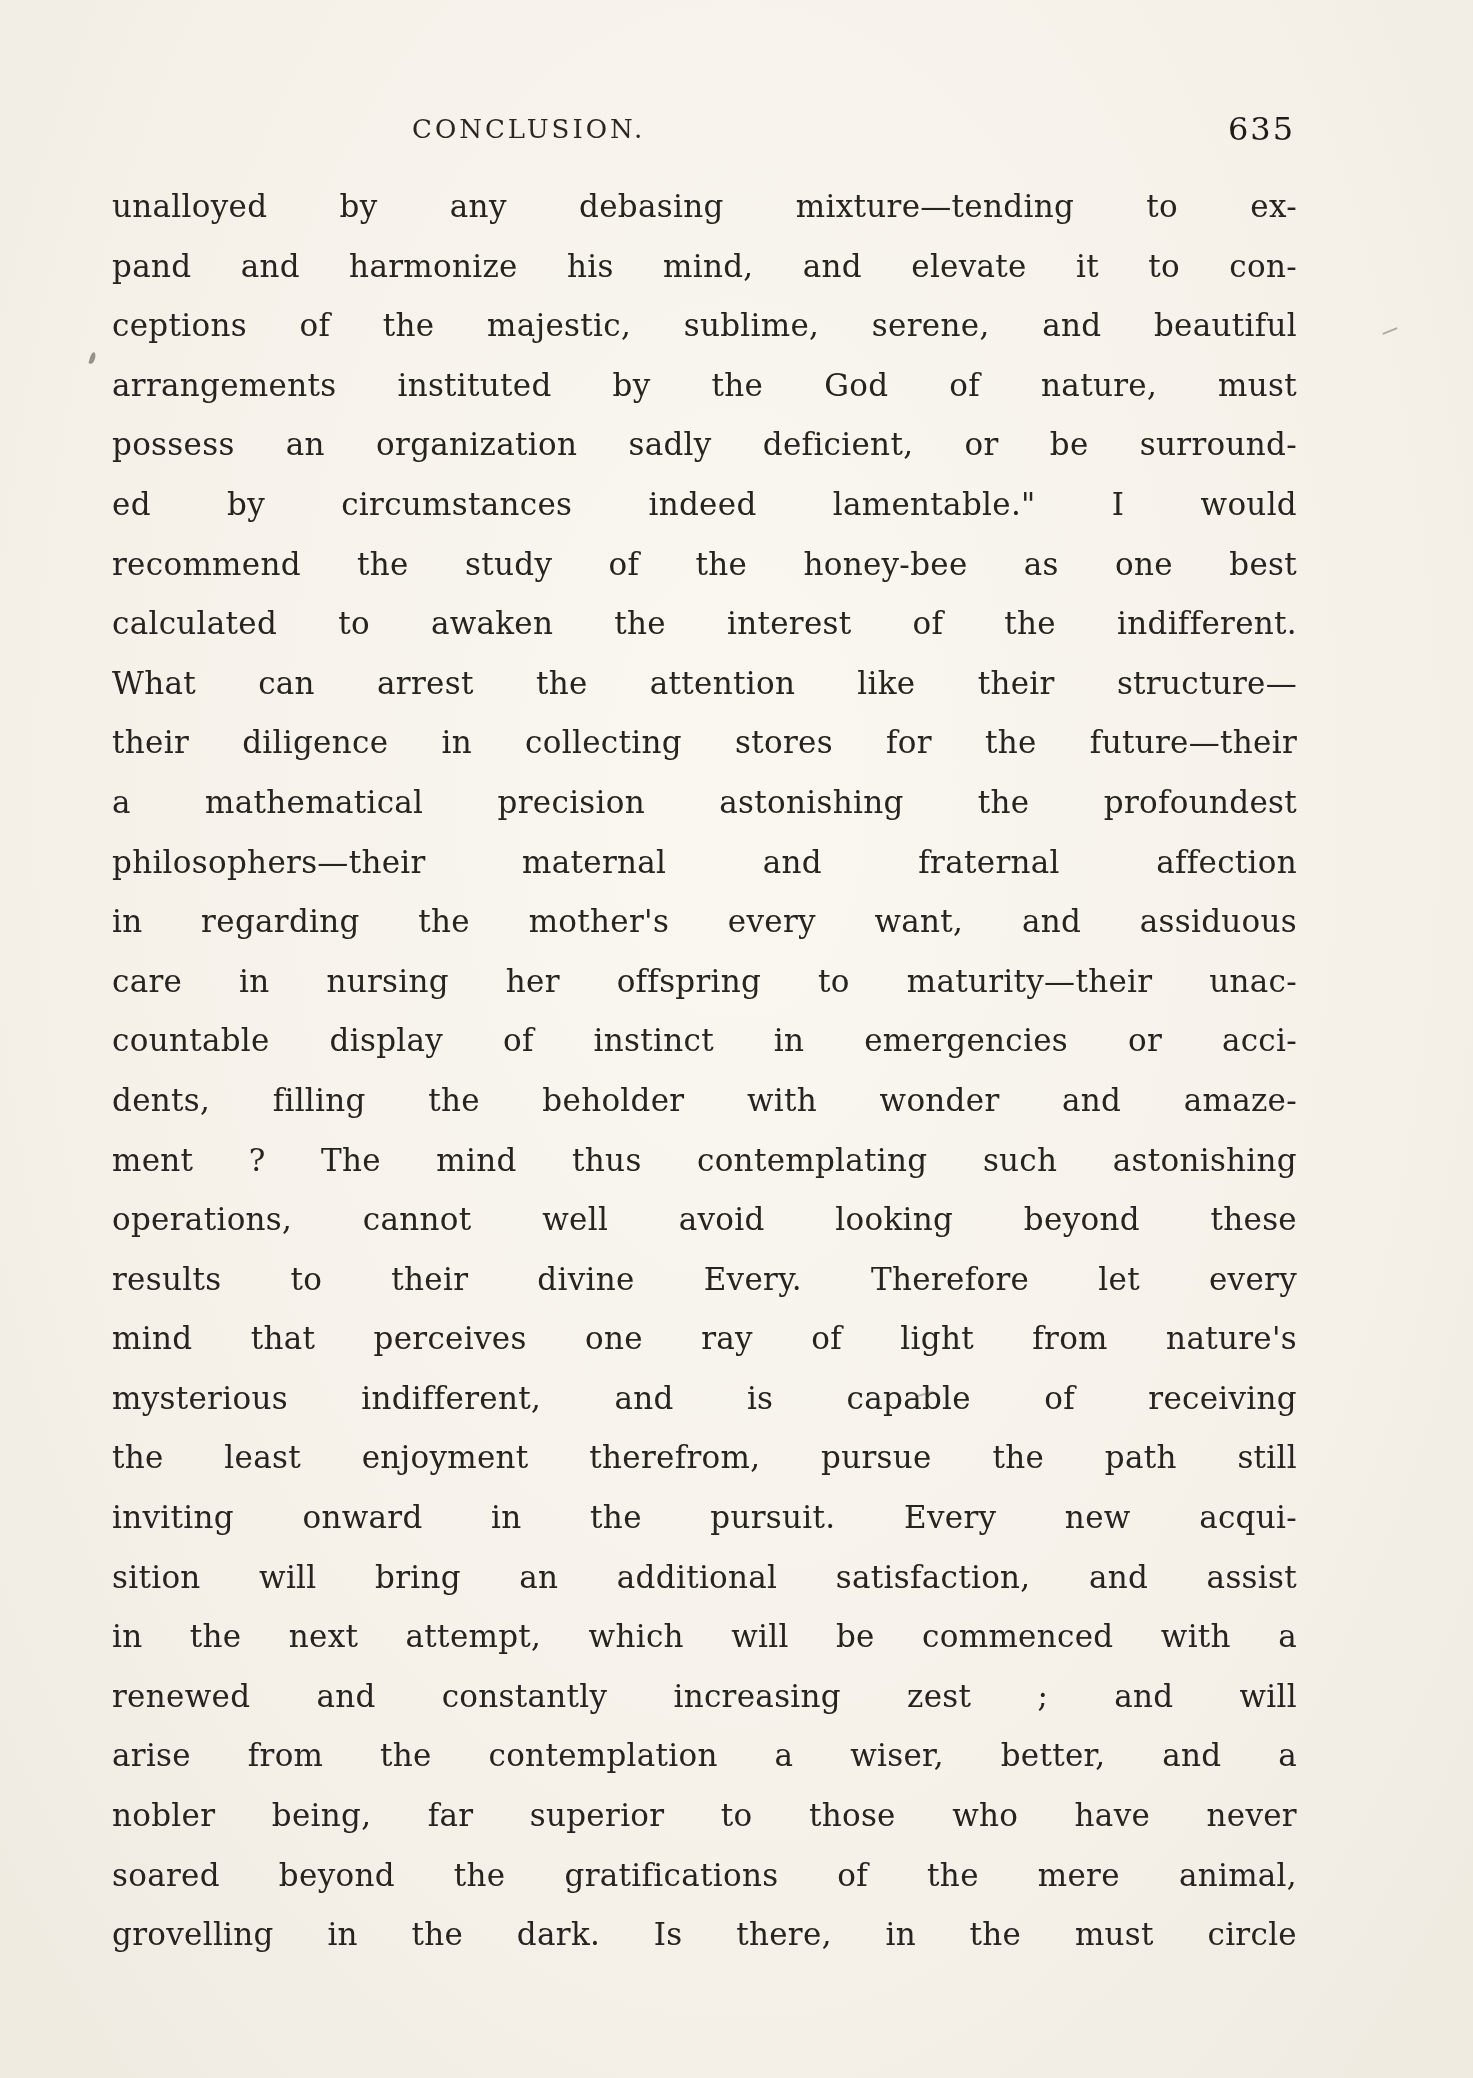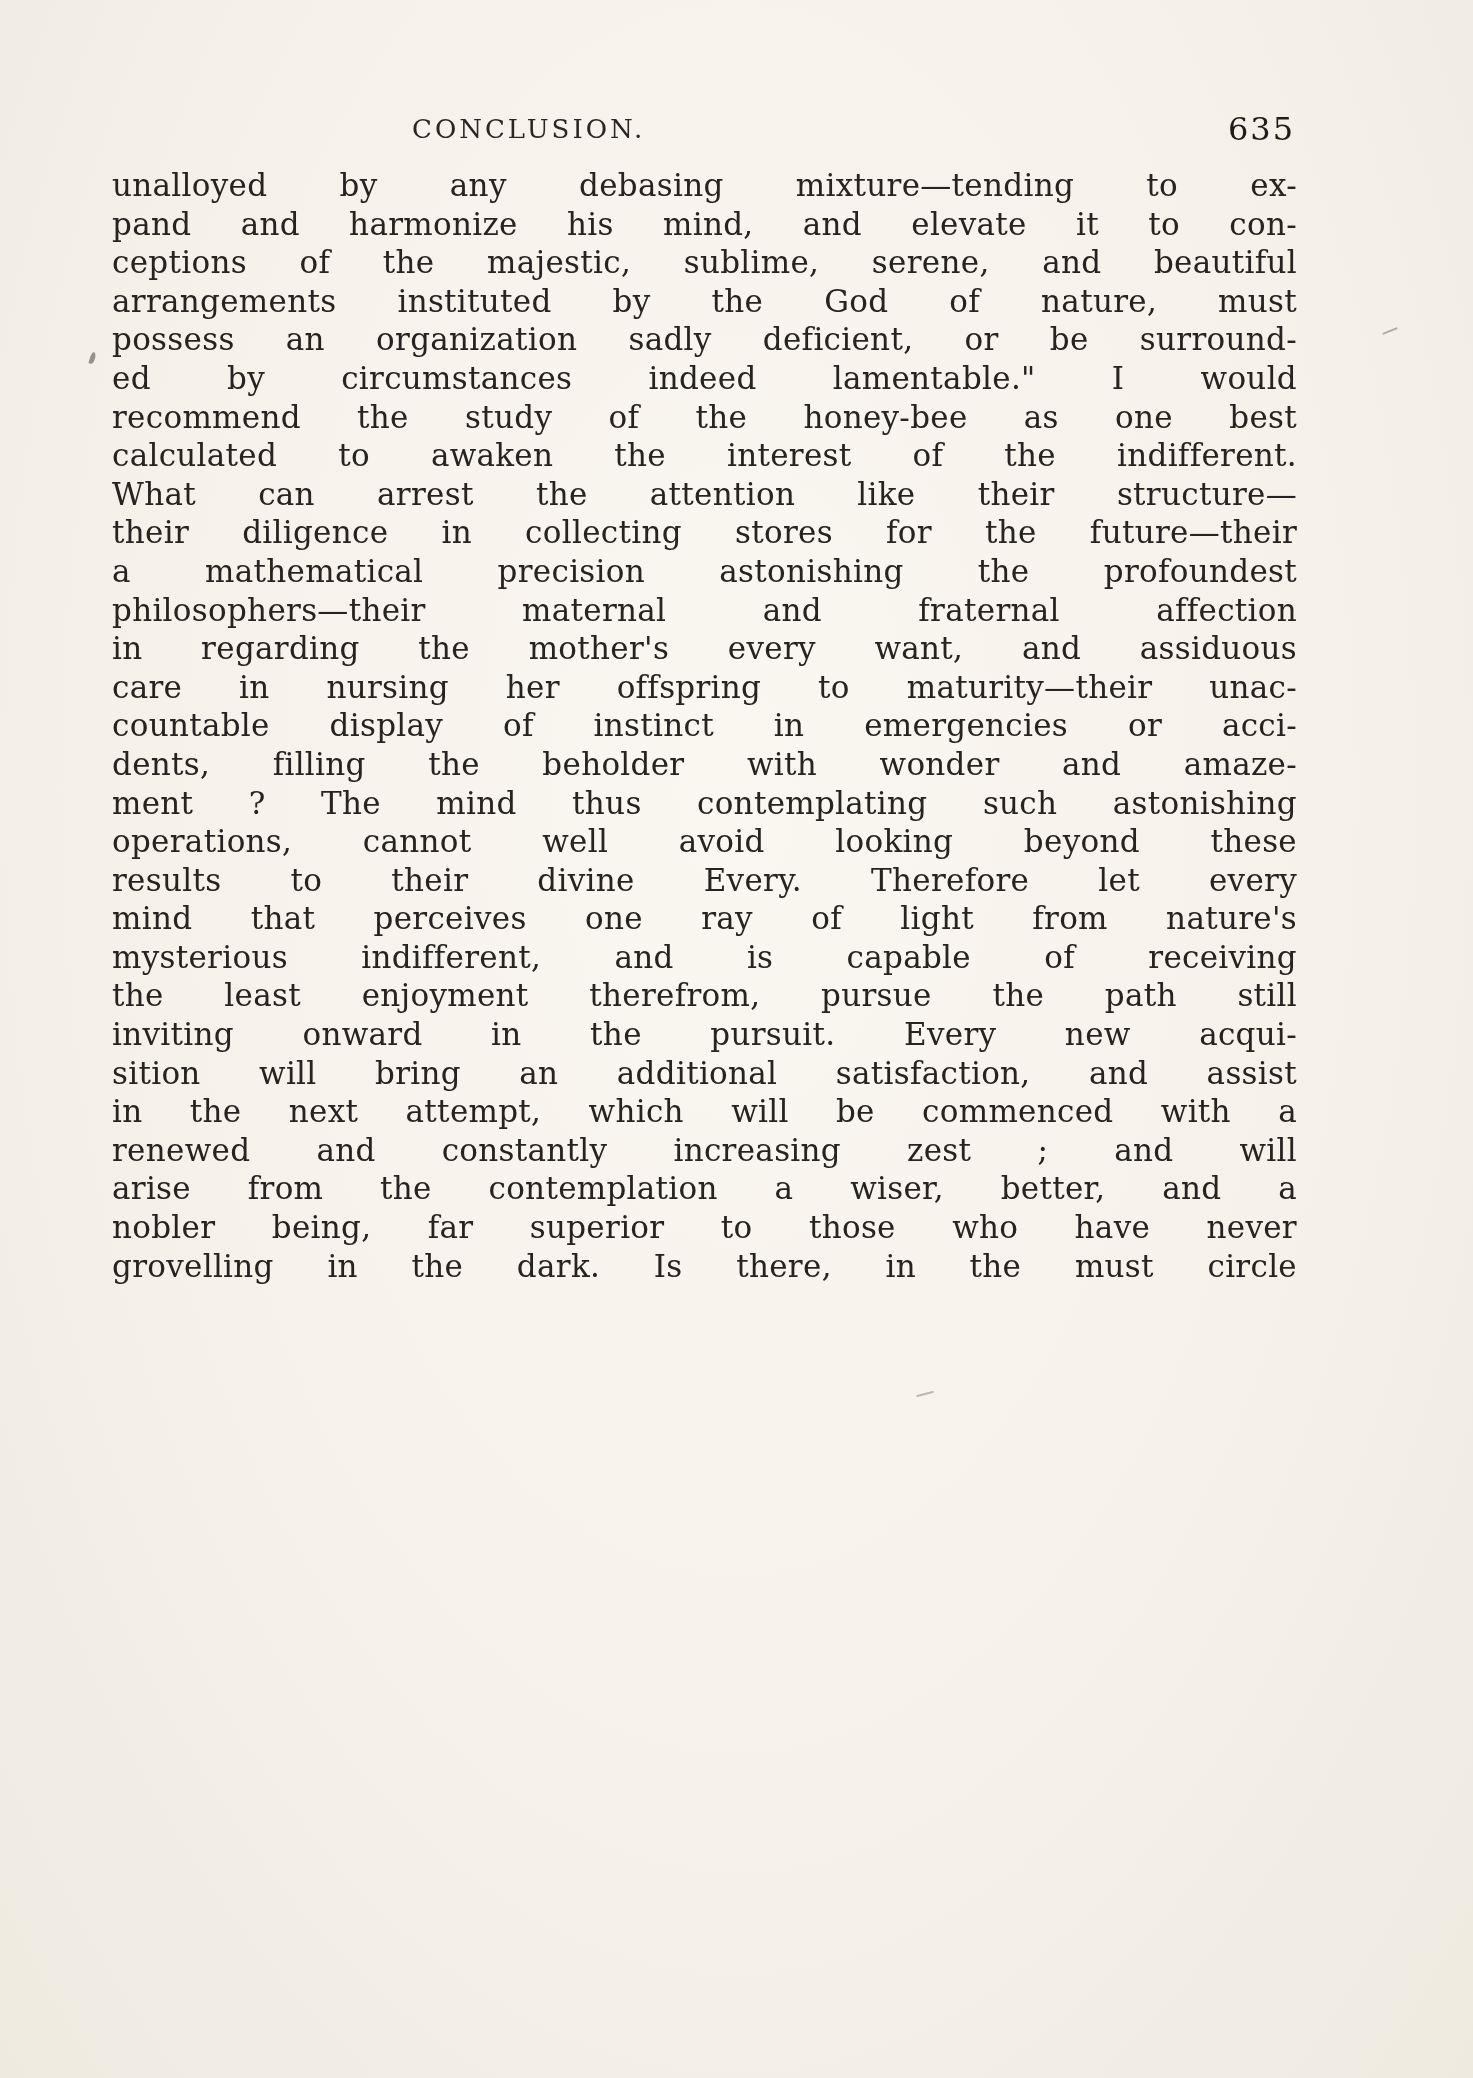--- a/index.html
+++ b/index.html
@@ -48,20 +48,21 @@
     left: 112px;
     width: 1185px;
     font-size: 31px;
     line-height: 38.6px;
   }
   .line {
     text-align: justify;
     text-align-last: justify;
     text-justify: inter-word;
     letter-spacing: 0.3px;
+    margin-top: 21px;
   }
   
   .artifact {
     position: absolute;
     background: #4a443d;
     opacity: 0.55;
   }
   .artifact.comma {
     left: 90px;
     top: 352px;
@@ -122,20 +123,21 @@
       <div class="line">results to their divine Every. Therefore let every</div>
       <div class="line">mind that perceives one ray of light from nature's</div>
       <div class="line">mysterious indifferent, and is capable of receiving</div>
       <div class="line">the least enjoyment therefrom, pursue the path still</div>
       <div class="line">inviting onward in the pursuit. Every new acqui-</div>
       <div class="line">sition will bring an additional satisfaction, and assist</div>
       <div class="line">in the next attempt, which will be commenced with a</div>
       <div class="line">renewed and constantly increasing zest ; and will</div>
       <div class="line">arise from the contemplation a wiser, better, and a</div>
       <div class="line">nobler being, far superior to those who have never</div>
+      <div class="line">soared beyond the gratifications of the mere animal,</div>
       <div class="line">grovelling in the dark. Is there, in the must circle</div>
     </div>
 
   <div class="artifact comma"></div>
   <div class="artifact tick"></div>
   <div class="artifact squiggle"></div>
 
 </div>
 
 </body></html>

